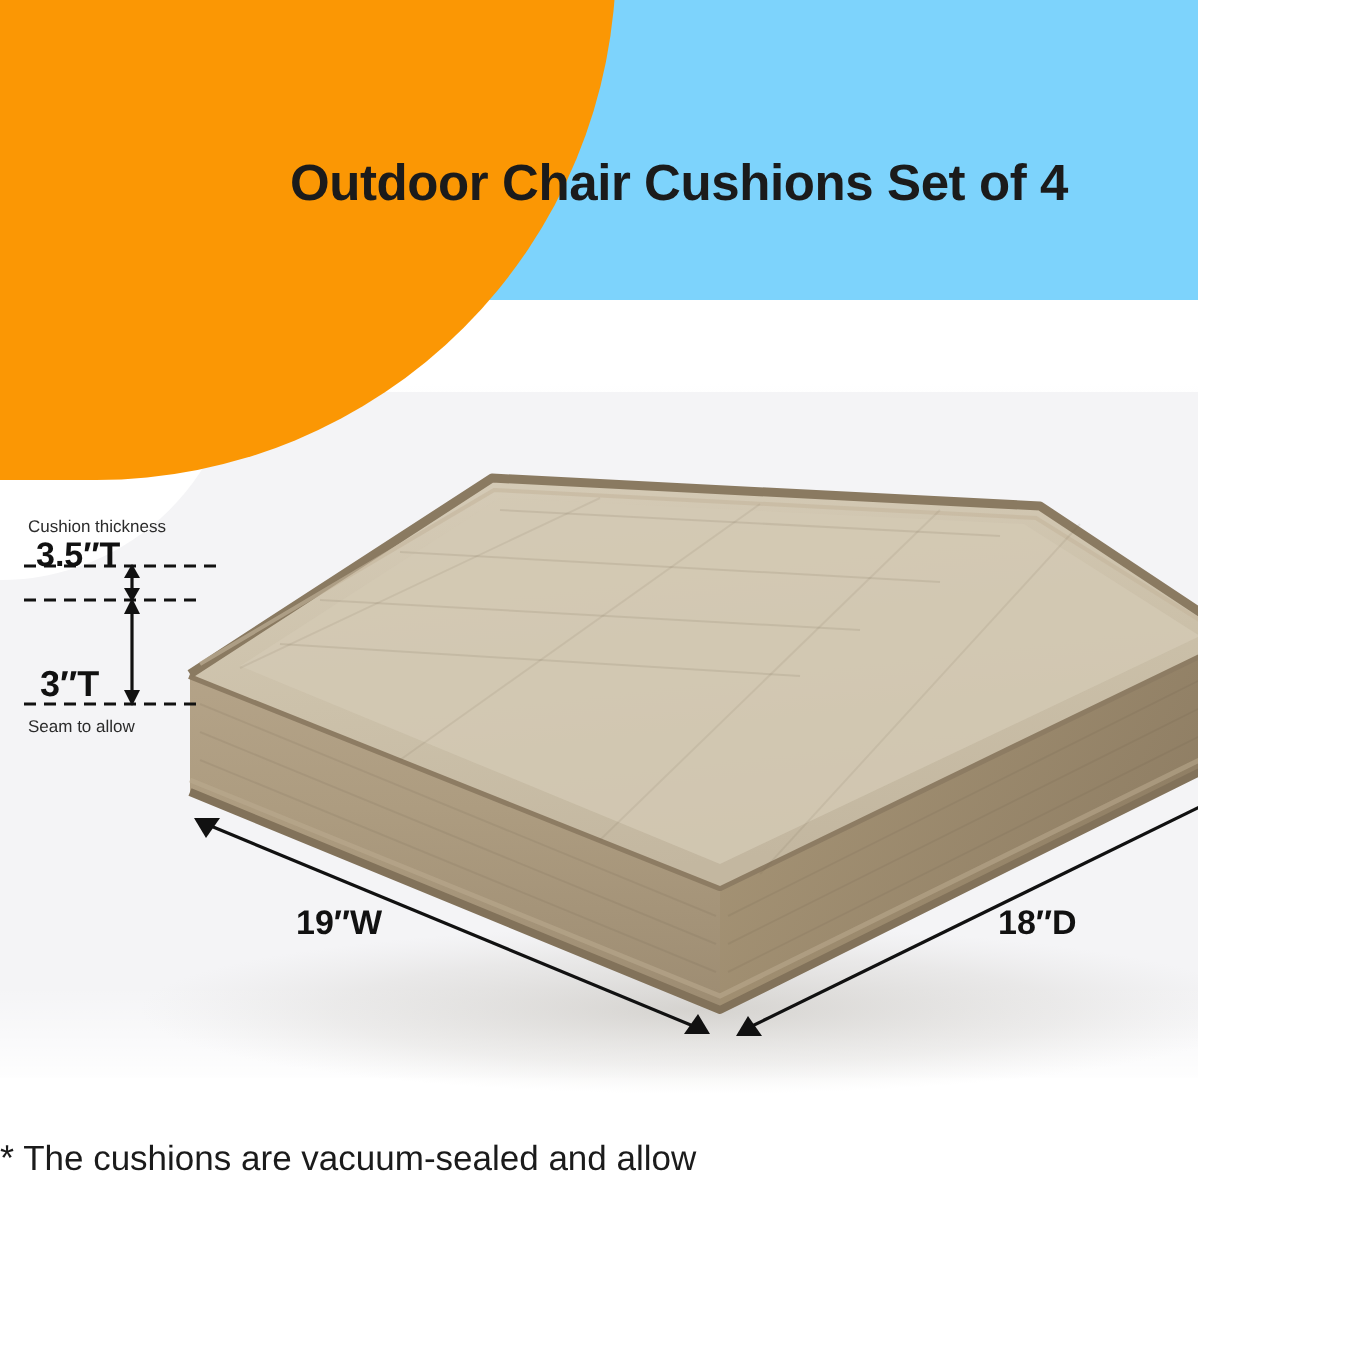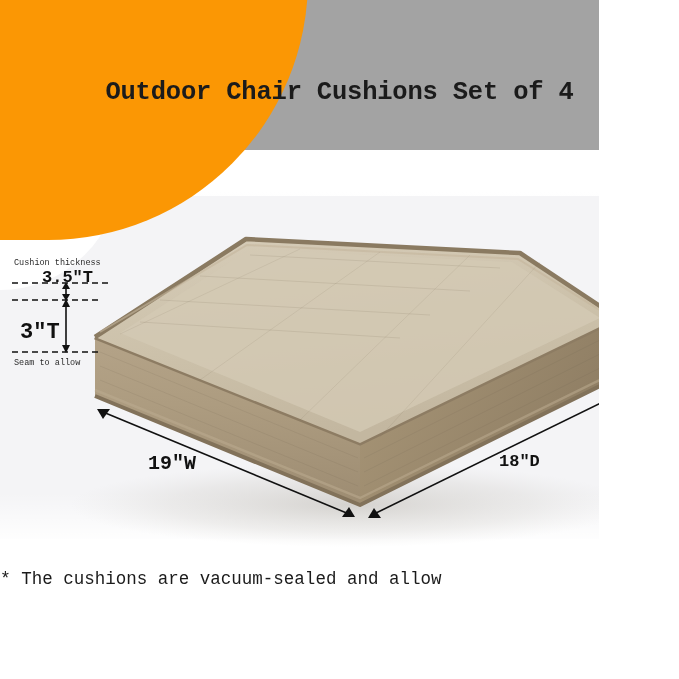--- a/index.html
+++ b/index.html
@@ -7,23 +7,22 @@
     padding: 0;
     background: #ffffff;
   }
   body {
     font-family: "Liberation Sans", sans-serif;
   }
   #page {
     position: relative;
     width: 599px;
     height: 679px;
-    background: #a3a3a3;
+    background: #7dd3fc;
     overflow: hidden;
-    font-family: Liberation Mono, monospace;
   }
 
   
   .orange-blob {
     position: absolute;
     left: -172px;
     top: -180px;
     width: 480px;
     height: 420px;
     background: #FB9704;
@@ -106,32 +105,31 @@
     position: absolute;
     color: #2b2b2b;
     white-space: nowrap;
     font-size: 8.5px;
   }
   #lbl-thickness-note { left: 14px; top: 258px; }
   #lbl-35t {
     left: 18px;
     top: 268px;
     font-size: 17px;
-    margin-left: 24px;
   }
   #lbl-3t {
     left: 20px;
-    top: 320px;
-    font-size: 22px;
+    top: 332px;
+    font-size: 18px;
   }
   #lbl-seam { left: 14px; top: 358px; }
   #lbl-19w {
     left: 148px;
     top: 452px;
-    font-size: 20px;
+    font-size: 17px;
   }
   #lbl-19d {
     left: 499px;
     top: 452px;
     font-size: 17px;
   }
 
   
   .note {
     position: absolute;

